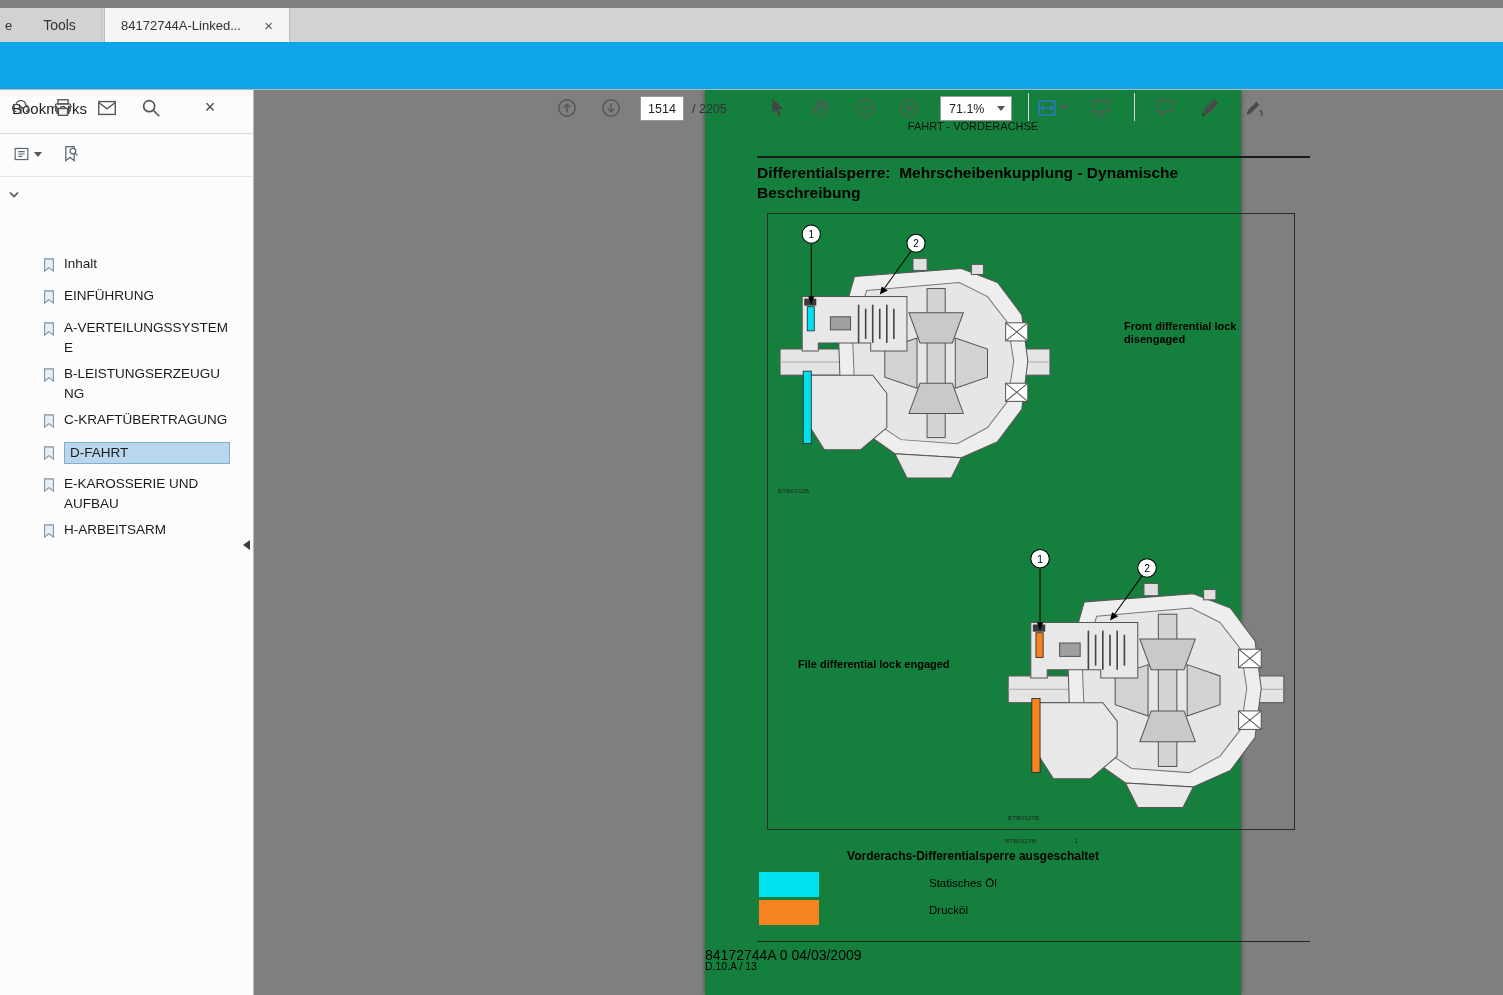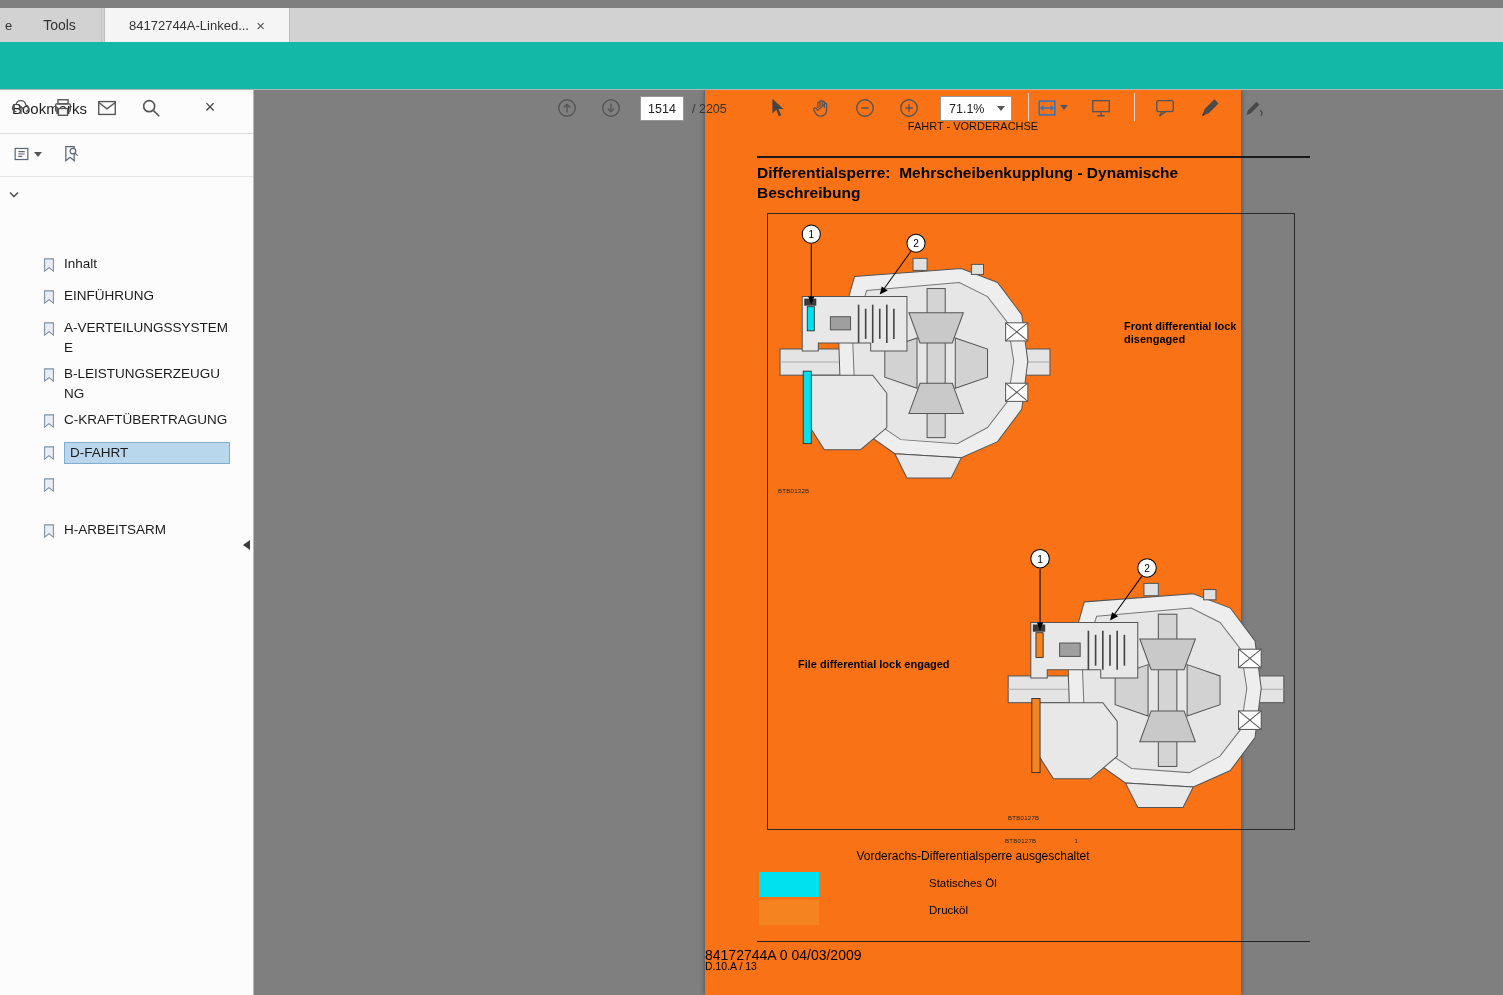--- a/index.html
+++ b/index.html
@@ -9,26 +9,26 @@
 
   
   #menu-strip{position:absolute;left:0;top:0;width:100%;height:8px;background:#d9d9d9;overflow:hidden;z-index:6}
   #menu-strip span{position:absolute;top:-6px;left:8px;font-size:11px;color:#222;white-space:pre}
 
   
   #tabbar{position:absolute;left:0;top:8px;width:100%;height:34px;background:#d2d2d2;z-index:5}
   .tab{position:absolute;top:0;height:34px;display:flex;align-items:center;font-size:13px;color:#333}
   #tab-home{left:0;width:18px;padding-left:5px}
   #tab-tools{left:18px;width:84px;justify-content:center;font-size:14px;border-right:1px solid #c2c2c2}
-  #tab-doc{left:104px;width:186px;background:#f5f5f5;padding:0 24px;border-left:1px solid #bdbdbd;border-right:1px solid #bdbdbd}
+  #tab-doc{left:104px;width:186px;background:#f5f5f5;padding:0 16px;border-left:1px solid #bdbdbd;border-right:1px solid #bdbdbd}
   #tab-doc .doc-label{overflow:hidden;white-space:nowrap}
   #tab-doc .close{margin-left:auto;font-size:15px;color:#555;padding-left:8px}
 
   
-  #toolbar{position:absolute;left:0;top:42px;width:100%;height:48px;background:#14b8a6;border-bottom:1px solid #b5b5b5;z-index:5}
+  #toolbar{position:absolute;left:0;top:42px;width:100%;height:48px;background:#0ea5e9;border-bottom:1px solid #b5b5b5;z-index:5}
   .tbi{position:absolute;top:53px;width:26px;height:26px;display:flex;align-items:center;justify-content:center;cursor:default}
   .tbi svg{width:22px;height:22px}
   .vsep{position:absolute;top:51px;height:28px;width:1px;background:#d7d7d7}
   #page-input{position:absolute;left:640px;top:54px;width:44px;height:25px;border:1px solid #979797;background:#fff;font-size:12.5px;text-align:center;font-family:"Liberation Sans",sans-serif;color:#222}
   #page-total{position:absolute;left:692px;top:60px;font-size:12.5px;color:#333}
   #zoom-box{position:absolute;left:940px;top:54px;width:72px;height:25px;border:1px solid #979797;background:#fff;display:flex;align-items:center;padding:0 6px 0 8px;font-size:12.5px;color:#222}
   .caret{width:0;height:0;border-left:4px solid transparent;border-right:4px solid transparent;border-top:5px solid #555;margin-left:auto}
   .caret-abs{position:absolute;width:0;height:0;border-left:4px solid transparent;border-right:4px solid transparent;border-top:5px solid #555}
 
   
@@ -45,34 +45,34 @@
   .bm-row{position:absolute;display:flex;align-items:flex-start;cursor:default}
   .bm-ico{flex:0 0 15px;margin-right:7px;margin-top:3px}
   .bm-ico svg{width:14px;height:16px;display:block}
   .bm-label{font-size:13.5px;color:#1b1b1b;line-height:20px;white-space:pre-wrap;width:170px}
   .bm-label.selected{background:var(--sel,#b9d7ec);border:1px solid #82aecd;width:166px;height:22px;line-height:20px;padding:0 5px}
   #bm-chevron{position:absolute;left:8px;top:99px;width:12px;height:12px}
 
   #collapse-handle{position:absolute;left:243px;top:540px;width:0;height:0;border-top:5px solid transparent;border-bottom:5px solid transparent;border-right:7px solid #3c3c3c;z-index:7}
 
   
-  #page{position:absolute;left:705px;top:90px;width:536px;height:905px;background:#f97316;box-shadow:0 0 5px rgba(0,0,0,.45)}
+  #page{position:absolute;left:705px;top:90px;width:536px;height:905px;background:#15803d;box-shadow:0 0 5px rgba(0,0,0,.45)}
   #run-head{position:absolute;top:30px;left:0;width:100%;text-align:center;font-size:11px;color:#111}
   #rule1{position:absolute;left:52px;top:66px;width:553px;height:2px;background:#1a1a1a}
   #doc-title{position:absolute;left:52px;top:73px;font-size:15.5px;font-weight:bold;color:#000;line-height:20px;white-space:pre-wrap}
   #figure{position:absolute;left:62px;top:123px;width:528px;height:617px;border:1px solid #2a2a2a}
   #dia-top{position:absolute;left:6px;top:6px;width:282px;height:262px}
   #dia-bottom{position:absolute;left:234px;top:330px;width:288px;height:268px}
   #lbl-disengaged{position:absolute;left:356px;top:106px;font-size:11px;font-weight:bold;line-height:13px;white-space:pre-wrap;color:#000}
   #lbl-engaged{position:absolute;left:30px;top:444px;font-size:11px;font-weight:bold;color:#000}
   #code-top{position:absolute;left:10px;top:274px;font-size:6px;color:#222;letter-spacing:.3px}
   #code-bottom{position:absolute;left:240px;top:601px;font-size:6px;color:#222;letter-spacing:.3px}
   #cap-ref{position:absolute;left:300px;top:748px;font-size:6px;color:#222;letter-spacing:.3px}
   #cap-ref .num{margin-left:38px}
-  #caption{position:absolute;left:0;top:759px;width:100%;text-align:center;font-size:12px;font-weight:normal;color:#000}
+  #caption{position:absolute;left:0;top:759px;width:100%;text-align:center;font-size:12px;font-weight:bold;color:#000}
   .sw{position:absolute;left:54px;width:60px;height:25px}
   #sw-static{top:782px}
   #sw-pressure{top:810px}
   #lbl-static{position:absolute;left:224px;top:787px;font-size:11.5px;color:#000}
   #lbl-pressure{position:absolute;left:224px;top:814px;font-size:11.5px;color:#000}
   #rule2{position:absolute;left:52px;top:851px;width:553px;height:1px;background:#222}
   #foot1{position:absolute;left:0;top:857px;width:100%;font-size:14px;color:#000}
   #foot2{position:absolute;left:0;top:870px;width:100%;text-align:left;font-size:10.5px;color:#000}
 </style>
 </head>
@@ -278,20 +278,22 @@
           </svg>
         </span>
       <span class="bm-label selected" style="background: rgb(185, 215, 236);">D-FAHRT</span>
     </div>
     <div class="bm-row" style="left:42px;top:384px">
       <span class="bm-ico">
           <svg viewBox="0 0 16 18">
             <path d="M3 2h10v14l-5-4-5 4z" fill="#e8eef5" stroke="#7b8ea3" stroke-width="1.2"></path>
           </svg>
         </span>
+      <span class="bm-label">E-KAROSSERIE UND
+AUFBAU</span>
     </div>
     <div class="bm-row" style="left:42px;top:430px">
       <span class="bm-ico">
           <svg viewBox="0 0 16 18">
             <path d="M3 2h10v14l-5-4-5 4z" fill="#e8eef5" stroke="#7b8ea3" stroke-width="1.2"></path>
           </svg>
         </span>
       <span class="bm-label">H-ARBEITSARM</span>
     </div>
   </div>

